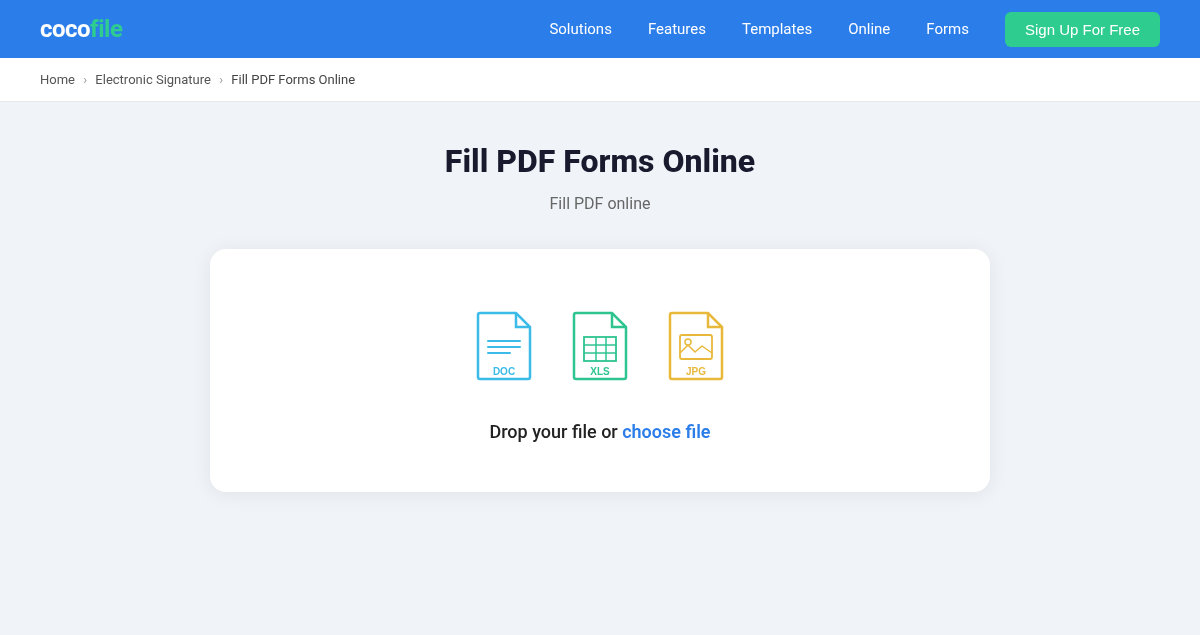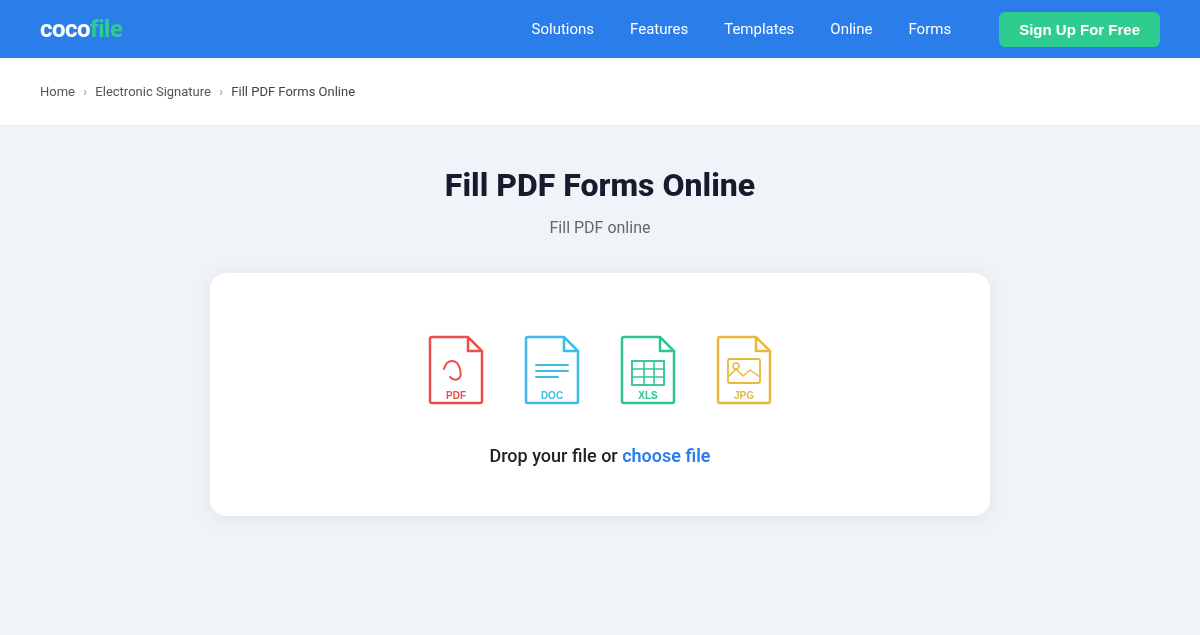--- a/index.html
+++ b/index.html
@@ -5,21 +5,21 @@
     * { margin: 0; padding: 0; box-sizing: border-box; }
     body { font-family: -apple-system, BlinkMacSystemFont, 'Segoe UI', Roboto, sans-serif; background: #f0f4f8; min-height: 635px; }
 
     
     .header {
       background: #2b7de9;
       height: 58px;
       display: flex;
       align-items: center;
       padding: 0 40px;
-      gap: 12px;
+      gap: 0;
     }
     .logo {
       display: flex;
       align-items: center;
       margin-right: auto;
       text-decoration: none;
     }
     .logo-coco {
       font-size: 24px;
       font-weight: 700;
@@ -46,28 +46,28 @@
       font-weight: 400;
       cursor: pointer;
     }
     .btn-signup {
       background: #2ecc8f;
       color: #fff;
       border: none;
       padding: 9px 20px;
       border-radius: 6px;
       font-size: 15px;
-      font-weight: 700;
+      font-weight: 400;
       cursor: pointer;
       white-space: nowrap;
     }
 
     
     .breadcrumb {
-      padding: 26px 40px;
+      padding: 14px 40px;
       background: #fff;
       font-size: 13px;
       color: #555;
       border-bottom: 1px solid #e8e8e8;
     }
     .breadcrumb a {
       color: #555;
       text-decoration: none;
     }
     .breadcrumb .sep {
@@ -170,29 +170,20 @@
 </div>
 
 <main class="main">
   <h1 class="page-title">Fill PDF Forms Online</h1>
   <p class="page-subtitle">Fill PDF online</p>
 
   <div class="upload-card">
 
     <div class="file-icons">
 
-      <div class="file-icon-wrap">
-        <svg class="file-icon-svg" viewBox="0 0 64 72" fill="none" xmlns="http://www.w3.org/2000/svg">
-          <path d="M8 4 H44 L58 18 V68 Q58 70 56 70 H8 Q6 70 6 68 V6 Q6 4 8 4Z" stroke="#e8524a" stroke-width="2.5" fill="none"></path>
-          <path d="M44 4 V18 H58" stroke="#e8524a" stroke-width="2.5" fill="none"></path>
-
-          <path d="M20 36 Q22 28 28 28 Q34 28 36 36 Q38 44 34 46 Q30 48 26 44" stroke="#e8524a" stroke-width="2" fill="none" stroke-linecap="round"></path>
-          <text x="32" y="66" text-anchor="middle" font-size="10" font-weight="700" fill="#e8524a" font-family="sans-serif">PDF</text>
-        </svg>
-      </div>
 
       <div class="file-icon-wrap">
         <svg class="file-icon-svg" viewBox="0 0 64 72" fill="none" xmlns="http://www.w3.org/2000/svg">
           <path d="M8 4 H44 L58 18 V68 Q58 70 56 70 H8 Q6 70 6 68 V6 Q6 4 8 4Z" stroke="#3bbce8" stroke-width="2.5" fill="none"></path>
           <path d="M44 4 V18 H58" stroke="#3bbce8" stroke-width="2.5" fill="none"></path>
           <line x1="16" y1="32" x2="48" y2="32" stroke="#3bbce8" stroke-width="2" stroke-linecap="round"></line>
           <line x1="16" y1="38" x2="48" y2="38" stroke="#3bbce8" stroke-width="2" stroke-linecap="round"></line>
           <line x1="16" y1="44" x2="38" y2="44" stroke="#3bbce8" stroke-width="2" stroke-linecap="round"></line>
           <text x="32" y="66" text-anchor="middle" font-size="10" font-weight="700" fill="#3bbce8" font-family="sans-serif">DOC</text>
         </svg>

